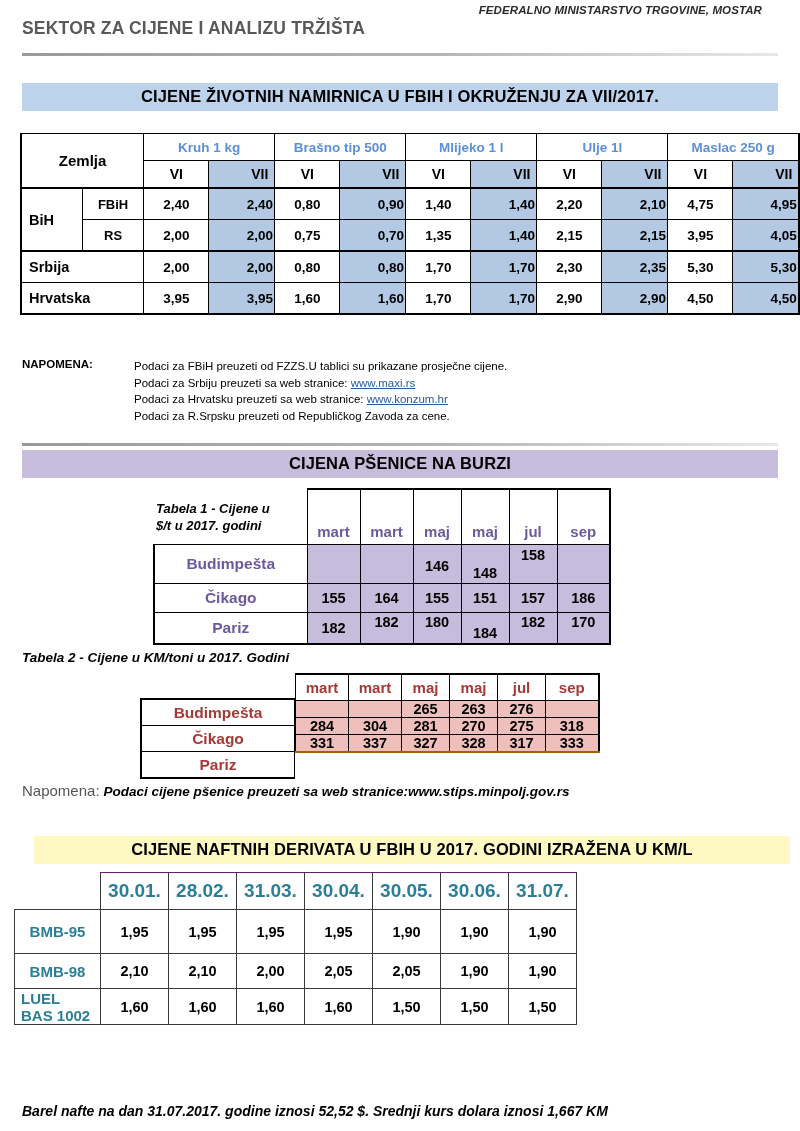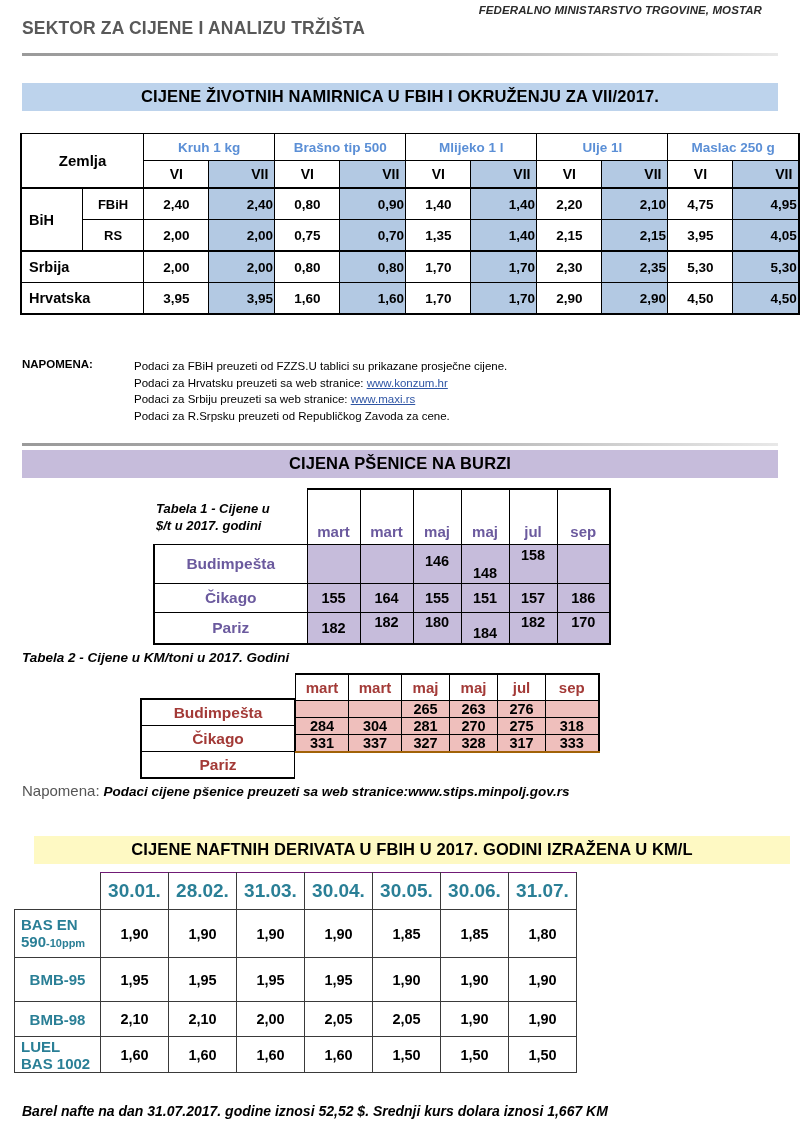--- a/index.html
+++ b/index.html
@@ -403,22 +403,22 @@
     <td class="val thick-b">4,50</td>
     <td class="val vii thick-b thick-r">4,50</td>
   </tr>
 </tbody>
   </table>
 
 <div class="napomena">
   <div class="lbl">NAPOMENA:</div>
   <div class="lines">
     <div>Podaci za FBiH preuzeti od FZZS.U tablici su prikazane prosječne cijene.</div>
+    <div><span>Podaci za Srbiju preuzeti sa web stranice: </span><span class="lnk">www.maxi.rs</span></div>
     <div><span>Podaci za Hrvatsku preuzeti sa web stranice: </span><span class="lnk">www.konzum.hr</span></div>
-    <div><span>Podaci za Srbiju preuzeti sa web stranice: </span><span class="lnk">www.maxi.rs</span></div>
     <div>Podaci za R.Srpsku preuzeti od Republičkog Zavoda za cene.</div>
   </div>
 </div>
 
 <div class="banner banner-purple">CIJENA PŠENICE NA BURZI</div>
 
 <table class="t-wheat1">
   <colgroup>
     <col style="width:153px">
     <col style="width:53px">
@@ -438,21 +438,21 @@
     <td class="mhead">mart</td>
     <td class="mhead">maj</td>
     <td class="mhead">maj</td>
     <td class="mhead">jul</td>
     <td class="mhead last-r">sep</td>
   </tr>
   <tr>
     <td class="city tall">Budimpešta</td>
     <td class="pc tall" style="height:38px"></td>
     <td class="pc"></td>
-    <td class="pc" style="vertical-align:top;padding-top:8px">146</td>
+    <td class="pc" style="vertical-align:top;padding-top:13px">146</td>
     <td class="pc lowtxt">148</td>
     <td class="pc" style="vertical-align:top;padding-top:2px">158</td>
     <td class="pc last-r"></td>
   </tr>
   <tr>
     <td class="city">Čikago</td>
     <td class="pc">155</td>
     <td class="pc">164</td>
     <td class="pc">155</td>
     <td class="pc">151</td>
@@ -555,33 +555,20 @@
     <td class="corner"></td>
     <td class="dhead">30.01.</td>
     <td class="dhead">28.02.</td>
     <td class="dhead">31.03.</td>
     <td class="dhead">30.04.</td>
     <td class="dhead">30.05.</td>
     <td class="dhead">30.06.</td>
     <td class="dhead">31.07.</td>
   </tr>
 
-  <tr class="r1">
-    <td class="rname r1">
-      <div>BAS EN</div>
-      <div><span>590</span><span class="small">-10ppm</span></div>
-    </td>
-    <td class="val">1,90</td>
-    <td class="val">1,90</td>
-    <td class="val">1,90</td>
-    <td class="val">1,90</td>
-    <td class="val">1,85</td>
-    <td class="val">1,85</td>
-    <td class="val">1,80</td>
-  </tr>
 
   <tr class="r2">
     <td class="rname r2" style="text-align:center;padding-left:0">BMB-95</td>
     <td class="val">1,95</td>
     <td class="val">1,95</td>
     <td class="val">1,95</td>
     <td class="val">1,95</td>
     <td class="val">1,90</td>
     <td class="val">1,90</td>
     <td class="val">1,90</td>

